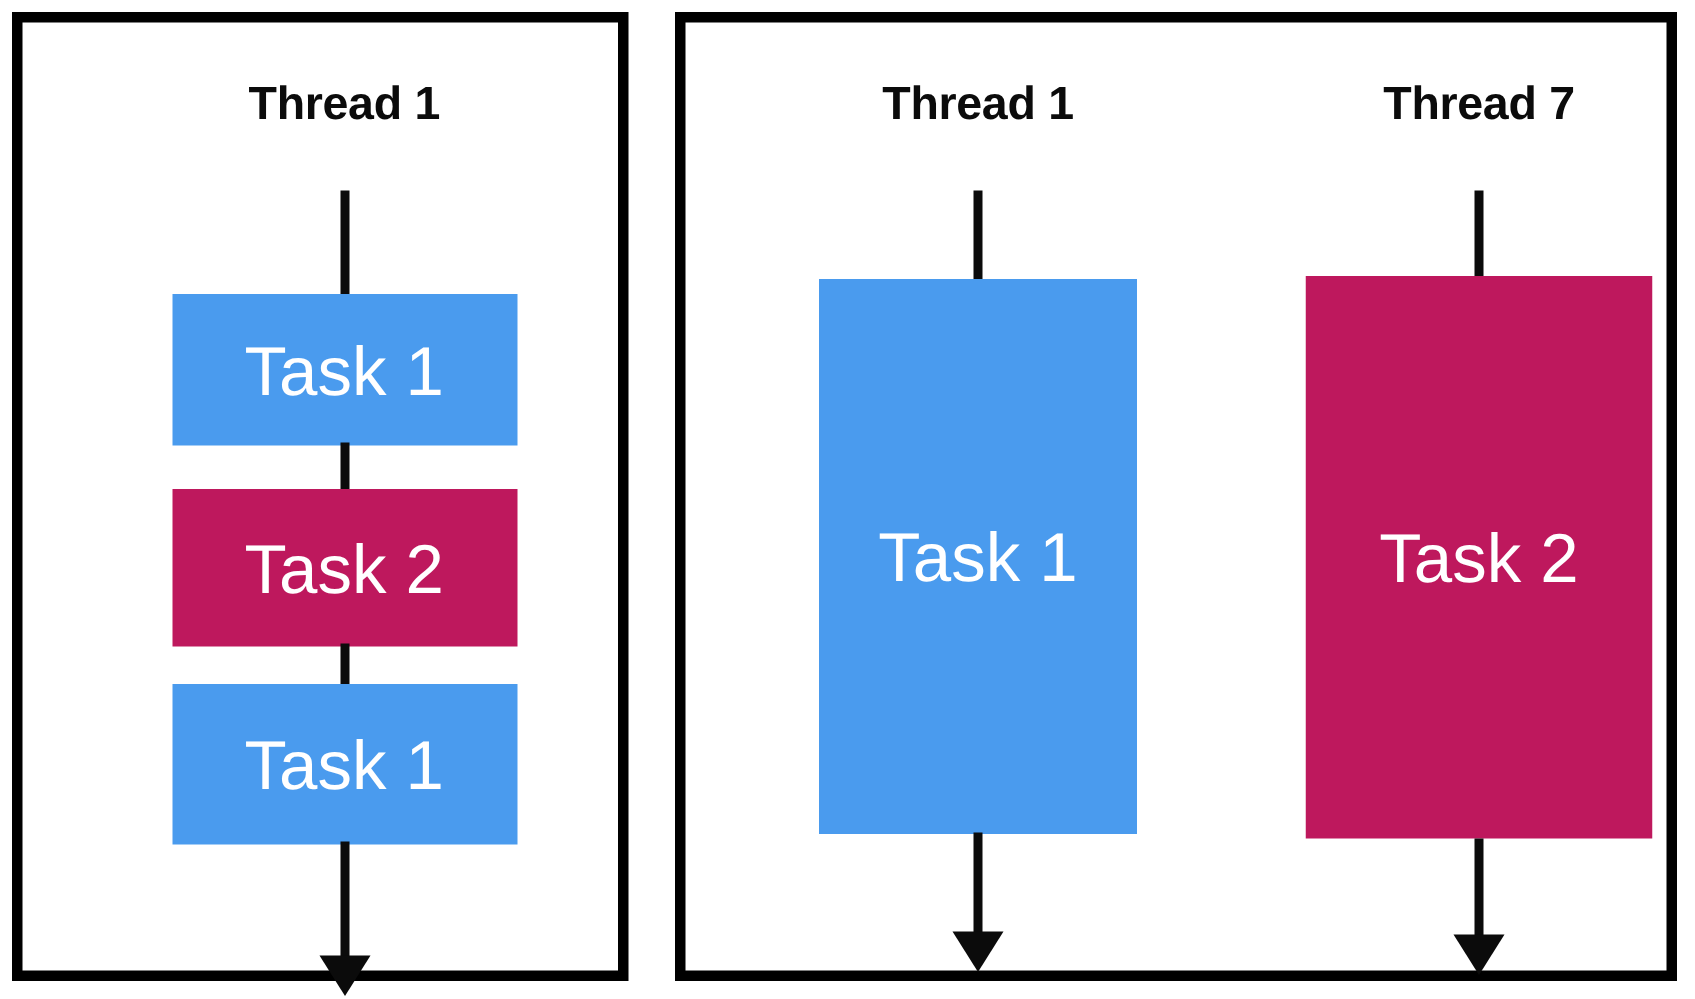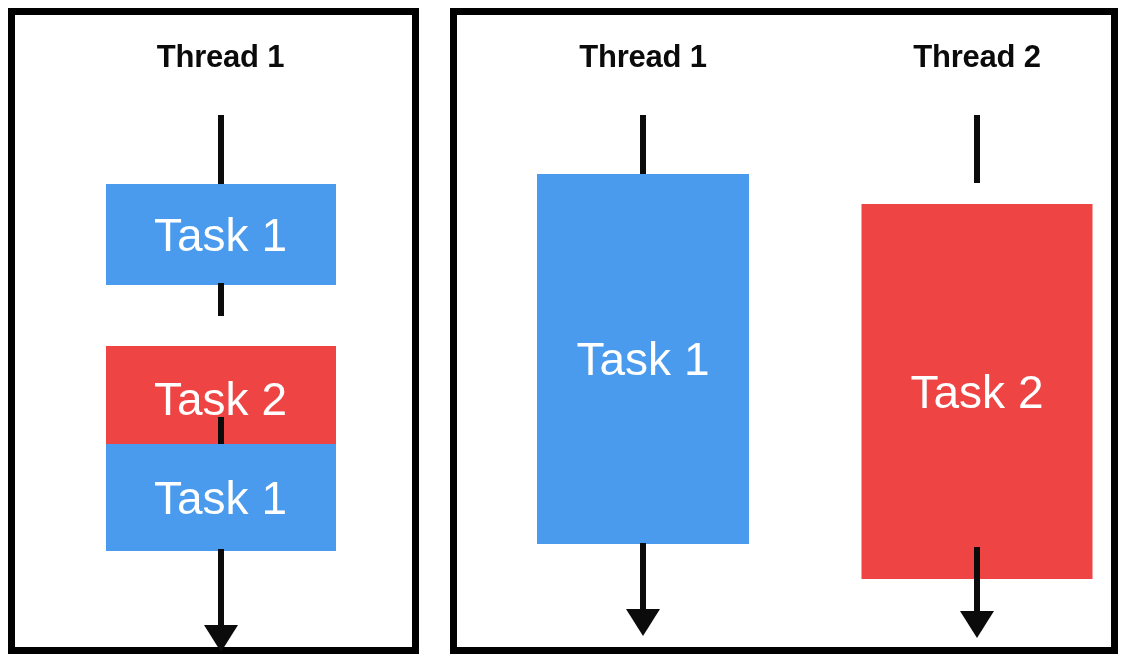--- a/index.html
+++ b/index.html
@@ -38,22 +38,23 @@
   .panel-parallel {
     left: 450px;
     top: 8px;
     width: 668px;
     height: 646px;
   }
 
   
   .thread-column {
     position: absolute;
-    top: 0;
+    top: 12px;
     height: 100%;
+    padding-left: 18px;
   }
 
   .thread-label {
     position: absolute;
     top: 26px;
     left: 50%;
     transform: translateX(-50%);
     white-space: nowrap;
     font-size: 31px;
     font-weight: bold;
@@ -94,21 +95,21 @@
     box-sizing: border-box;
   }
   .task-label {
     font-size: 46px;
     font-weight: normal;
     color: #ffffff;
     line-height: 1;
     white-space: nowrap;
   }
   .task-block.blue  { background: #4a9bee; }
-  .task-block.yellow{ background: #ef4444; margin-top: 32px; }
+  .task-block.yellow{ background: #be185d; }
 
   
   .col-seq { left: 0; width: 411px; }
   .seq-stem-top   { top: 100px; height: 69px; }
   .seq-task-1     { top: 169px; height: 101px; width: 230px; }
   .seq-stem-1     { top: 268px; height: 33px; }
   .seq-task-2     { top: 299px; height: 105px; width: 230px; }
   .seq-stem-2     { top: 402px; height: 29px; }
   .seq-task-3     { top: 429px; height: 107px; width: 230px; }
   .seq-stem-3     { top: 534px; height: 80px; }
@@ -175,21 +176,21 @@
         <span class="task-label">Task 1</span>
       </div>
 
       <div class="stem par-stem-bot-1"></div>
       <div class="arrow par-arrow-1"></div>
 
     </div>
 
     <div class="thread-column col-par-2">
 
-      <div class="thread-label">Thread 2</div>
+      <div class="thread-label">Thread 7</div>
 
       <div class="stem par-stem-top-2"></div>
 
       <div class="task-block yellow par-task-2">
         <span class="task-label">Task 2</span>
       </div>
 
       <div class="stem par-stem-bot-2"></div>
       <div class="arrow par-arrow-2"></div>
 

